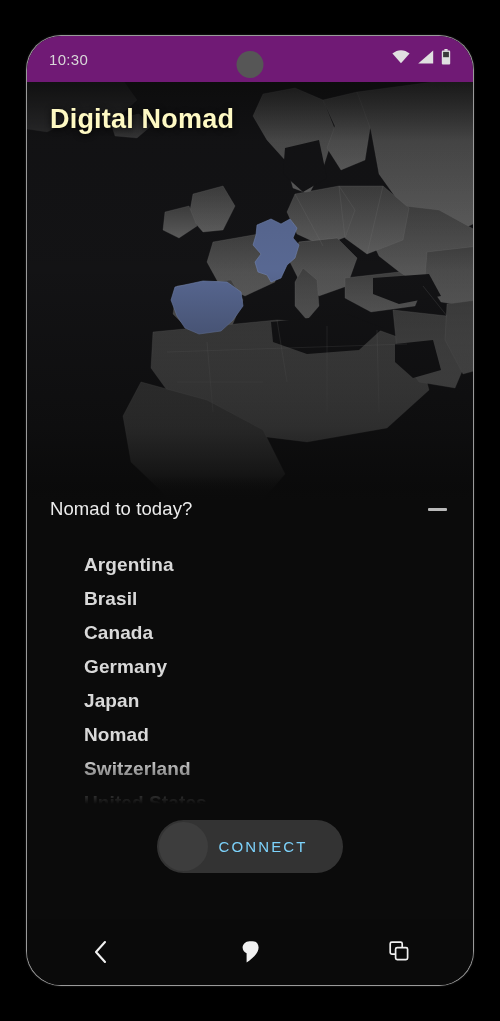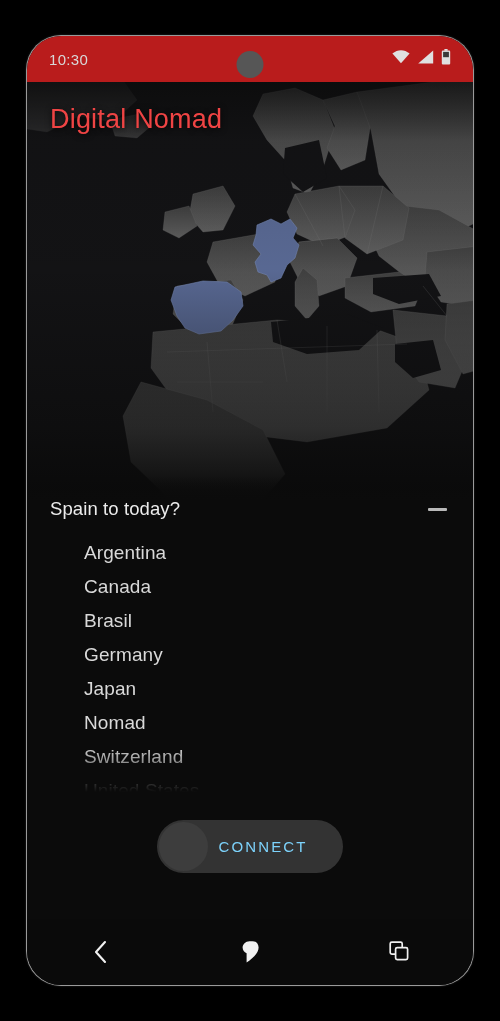--- a/index.html
+++ b/index.html
@@ -21,21 +21,21 @@
     overflow:hidden;
     box-shadow:
       0 0 0 1px rgba(255,255,255,0.55),
       0 0 2px 1px rgba(255,255,255,0.18);
   }
 
   
   #status-bar{
     position:absolute; top:0; left:0; right:0;
     height:46px;
-    background:#b91c1c;
+    background:#701a75;
     display:flex; align-items:center;
     padding:0 22px;
     z-index:30;
   }
   #status-time{
     color:#d8d8d8;
     font-size:15px;
     letter-spacing:.3px;
   }
   #status-icons{
@@ -69,23 +69,23 @@
       rgba(10,10,10,0.12) 14%,
       rgba(10,10,10,0.02) 45%,
       rgba(10,10,10,0.55) 82%,
       rgba(10,10,10,0.96) 97%,
       #0b0b0b 100%);
     pointer-events:none;
   }
   #app-title{
     position:absolute;
     left:23px; top:22px;
-    color:#ef4444;
+    color:#fef9c3;
     font-size:27px;
-    font-weight:400;
+    font-weight:700;
     letter-spacing:.2px;
     text-shadow:0 1px 6px rgba(0,0,0,.85);
     z-index:5;
   }
 
   
   #picker-section{
     position:absolute;
     top:440px; left:0; right:0; bottom:66px;
     background:linear-gradient(to bottom, rgba(11,11,11,0) 0px, #0b0b0b 24px, #0b0b0b 100%);
@@ -105,24 +105,25 @@
   }
   #collapse-icon{
     margin-left:auto;
     width:19px; height:3px;
     background:#b9b9b9;
     border-radius:1px;
   }
 
   #country-list{
     position:relative;
-    margin-top:12px;
+    margin-top:24px;
     padding-left:57px;
     height:272px;
     overflow:hidden;
+    font-weight:bold;
   }
   .country-item{
     color:#d9d9d9;
     font-size:19px;
     line-height:34px;
     letter-spacing:.1px;
     white-space:nowrap;
   }
   #list-fade{
     position:absolute;
@@ -291,28 +292,28 @@
           <rect x="2.1" y="2.9" width="5.8" height="5.3" fill="#3a3a3a"></rect>
         </svg>
       </span>
     </div>
   </div>
   <div id="punch-hole"></div>
 
   <div id="picker-section">
 
     <div id="picker-header">
-      <span id="picker-label">Spain to today?</span>
+      <span id="picker-label">Nomad to today?</span>
       <span id="collapse-icon"></span>
     </div>
 
     <div id="country-list">
       <div class="country-item">Argentina</div>
+      <div class="country-item">Brasil</div>
       <div class="country-item">Canada</div>
-      <div class="country-item">Brasil</div>
       <div class="country-item">Germany</div>
       <div class="country-item">Japan</div>
       <div class="country-item">Nomad</div>
       <div class="country-item">Switzerland</div>
       <div class="country-item">United States</div>
 
       <div id="list-fade"></div>
     </div>
 
     <div id="connect-wrap">

